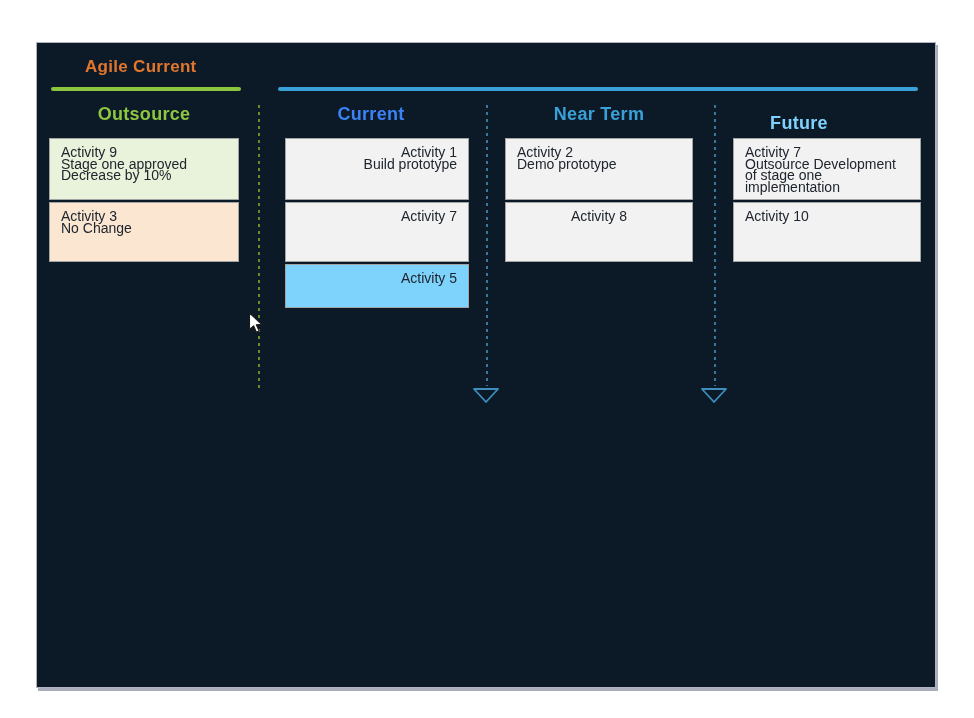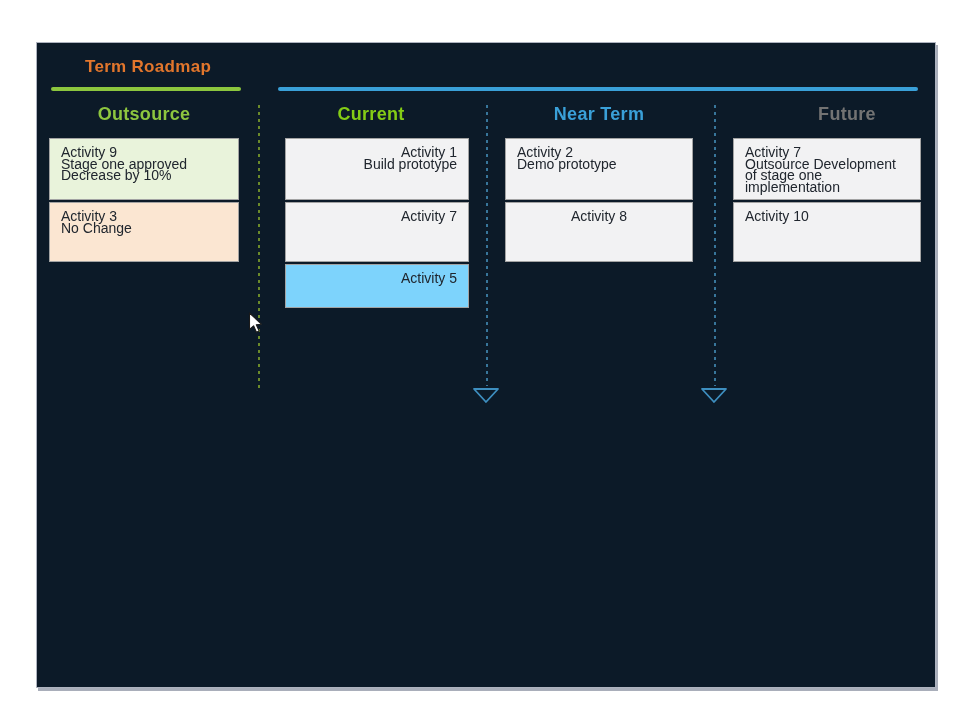--- a/index.html
+++ b/index.html
@@ -73,29 +73,29 @@
     position: absolute;
     left: 211px; top: 269px;
     width: 15px; height: 22px;
   }
 </style>
 </head>
 <body>
 
 <div class="slide" style="background-color: rgb(12, 26, 40);">
 
-  <div class="slide-title" style="color: rgb(226, 118, 44);">Term Roadmap</div>
+  <div class="slide-title" style="color: rgb(226, 118, 44);">Agile Current</div>
 
   <div class="rule rule-green" style="background-color: rgb(140, 198, 62);"></div>
   <div class="rule rule-blue" style="background-color: rgb(58, 160, 216);"></div>
 
   <div class="col-header" style="left: 12px; width: 190px; color: rgb(141, 198, 63);">Outsource</div>
-  <div class="col-header" style="left: 240px; width: 188px; color: #84cc16;">Current</div>
+  <div class="col-header" style="left: 240px; width: 188px; color: #3b82f6;">Current</div>
   <div class="col-header" style="left: 468px; width: 188px; color: rgb(58, 160, 216);">Near Term</div>
-  <div class="col-header" style="left: 716px; width: 188px; color: #737373;">Future</div>
+  <div class="col-header" style="left: 668px; width: 188px; color: #7dd3fc; margin-top: 9px;">Future</div>
 
   <div class="sep s-green" style="left: 221px; color: rgb(107, 138, 42);"></div>
   <div class="sep s-blue" style="left: 449px; color: rgb(56, 118, 155);"></div>
   <div class="sep s-blue" style="left: 677px; color: rgb(56, 118, 155);"></div>
 
   <svg class="sep-arrow" style="left: 435px; color: rgb(62, 143, 192);" viewBox="0 0 28 17">
     <polygon points="2,2 26,2 14,15" fill="none" stroke="currentColor" stroke-width="1.8" stroke-linejoin="round"></polygon>
   </svg>
   <svg class="sep-arrow" style="left: 663px; color: rgb(62, 143, 192);" viewBox="0 0 28 17">
     <polygon points="2,2 26,2 14,15" fill="none" stroke="currentColor" stroke-width="1.8" stroke-linejoin="round"></polygon>

